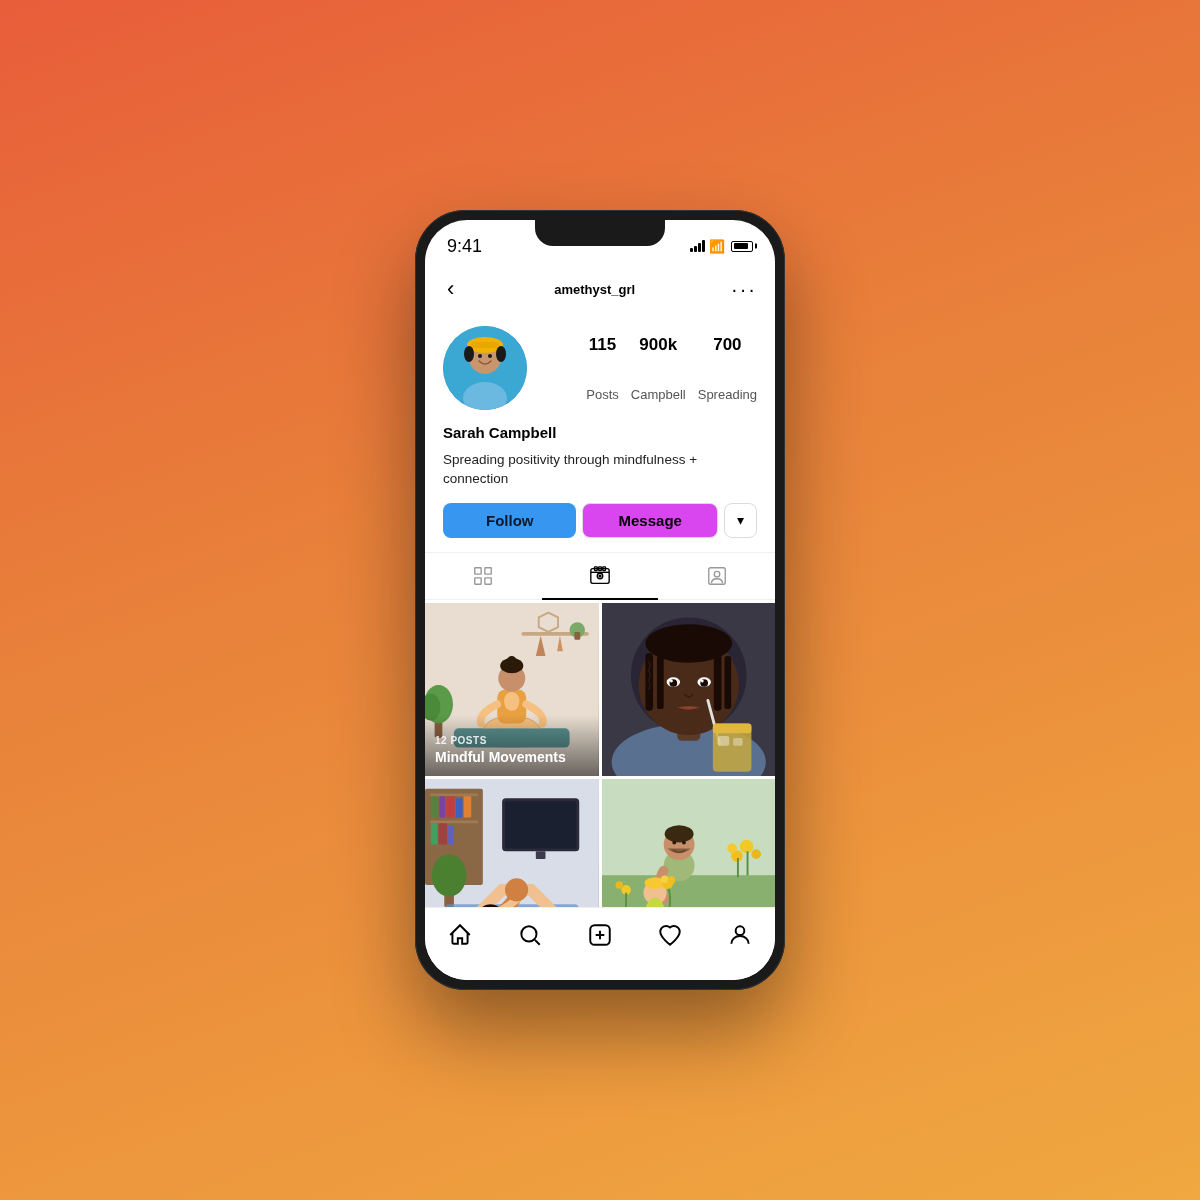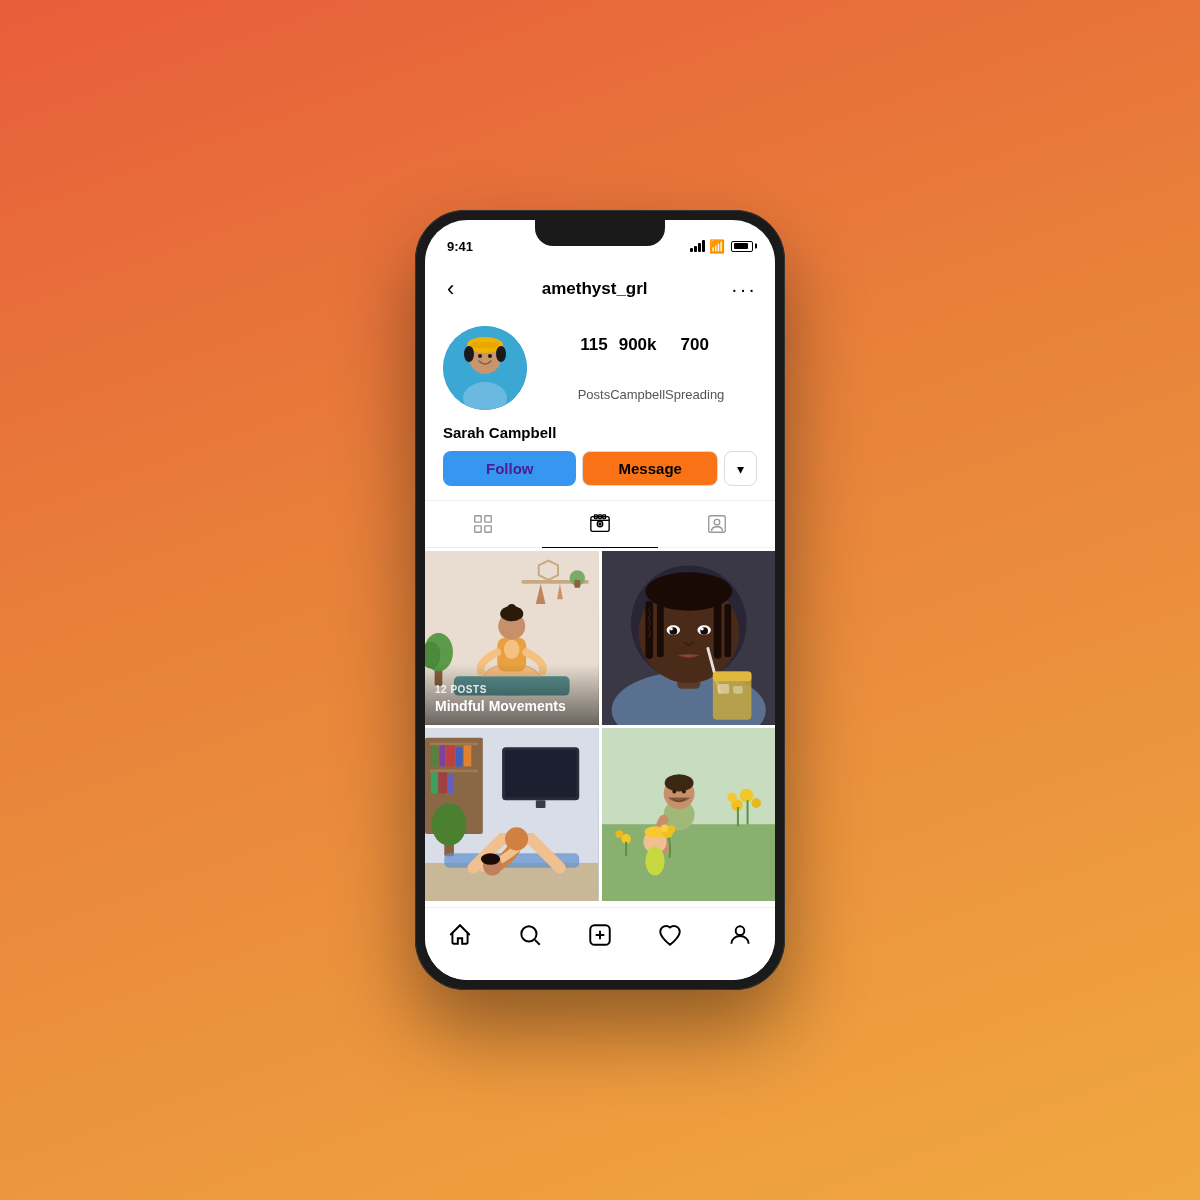--- a/index.html
+++ b/index.html
@@ -55,22 +55,22 @@
       justify-content: space-between;
       align-items: center;
       padding: 12px 22px 4px;
       font-size: 13px;
       font-weight: 600;
       height: 44px;
       flex-shrink: 0;
     }
 
     .status-time {
-      font-size: 13px;
-      font-weight: 700;
+      font-size: 18px;
+      font-weight: 400;
     }
 
     .status-icons {
       display: flex;
       align-items: center;
       gap: 5px;
     }
 
     .signal-bars {
       display: flex;
@@ -138,21 +138,21 @@
     }
 
     .back-btn {
       font-size: 22px;
       color: #000;
       cursor: pointer;
       padding: 4px;
     }
 
     .username-title {
-      font-size: 17px;
+      font-size: 13px;
       font-weight: 700;
       color: #000;
     }
 
     .more-btn {
       font-size: 20px;
       color: #000;
       cursor: pointer;
       letter-spacing: 2px;
     }
@@ -187,21 +187,22 @@
 
     
     .avatar svg {
       width: 84px;
       height: 84px;
     }
 
     .stats-row {
       display: flex;
       flex: 1;
-      justify-content: center;
+      justify-content: flex-end;
+      gap: 12px;
     }
 
     .stat-item {
       text-align: center;
     }
 
     .stat-number {
       font-size: 17px;
       font-weight: 700;
       color: #000;
@@ -232,32 +233,32 @@
     
     .action-buttons {
       display: flex;
       gap: 6px;
       margin-bottom: 14px;
     }
 
     .btn-follow {
       flex: 1;
       background: #3797f0;
-      color: #4c1d95;
+      color: #0f172a;
       border: none;
       border-radius: 8px;
       padding: 8px 0;
       font-size: 15px;
       font-weight: 600;
       cursor: pointer;
     }
 
     .btn-message {
       flex: 1;
-      background: #f97316;
+      background: #d946ef;
       color: #000;
       border: 1.5px solid #dbdbdb;
       border-radius: 8px;
       padding: 8px 0;
       font-size: 15px;
       font-weight: 600;
       cursor: pointer;
     }
 
     .btn-dropdown {
@@ -466,20 +467,21 @@
               <span class="stat-label">Campbell</span>
             </div>
             <div class="stat-item">
               <span class="stat-number">700</span>
               <span class="stat-label">Spreading</span>
             </div>
           </div>
         </div>
 
         <div class="profile-name">Sarah Campbell</div>
+        <div class="profile-bio">Spreading positivity through mindfulness + connection</div>
 
         <div class="action-buttons">
           <button class="btn-follow">Follow</button>
           <button class="btn-message">Message</button>
           <button class="btn-dropdown">▾</button>
         </div>
       </div>
 
       <div class="tabs">
         <div class="tab">

